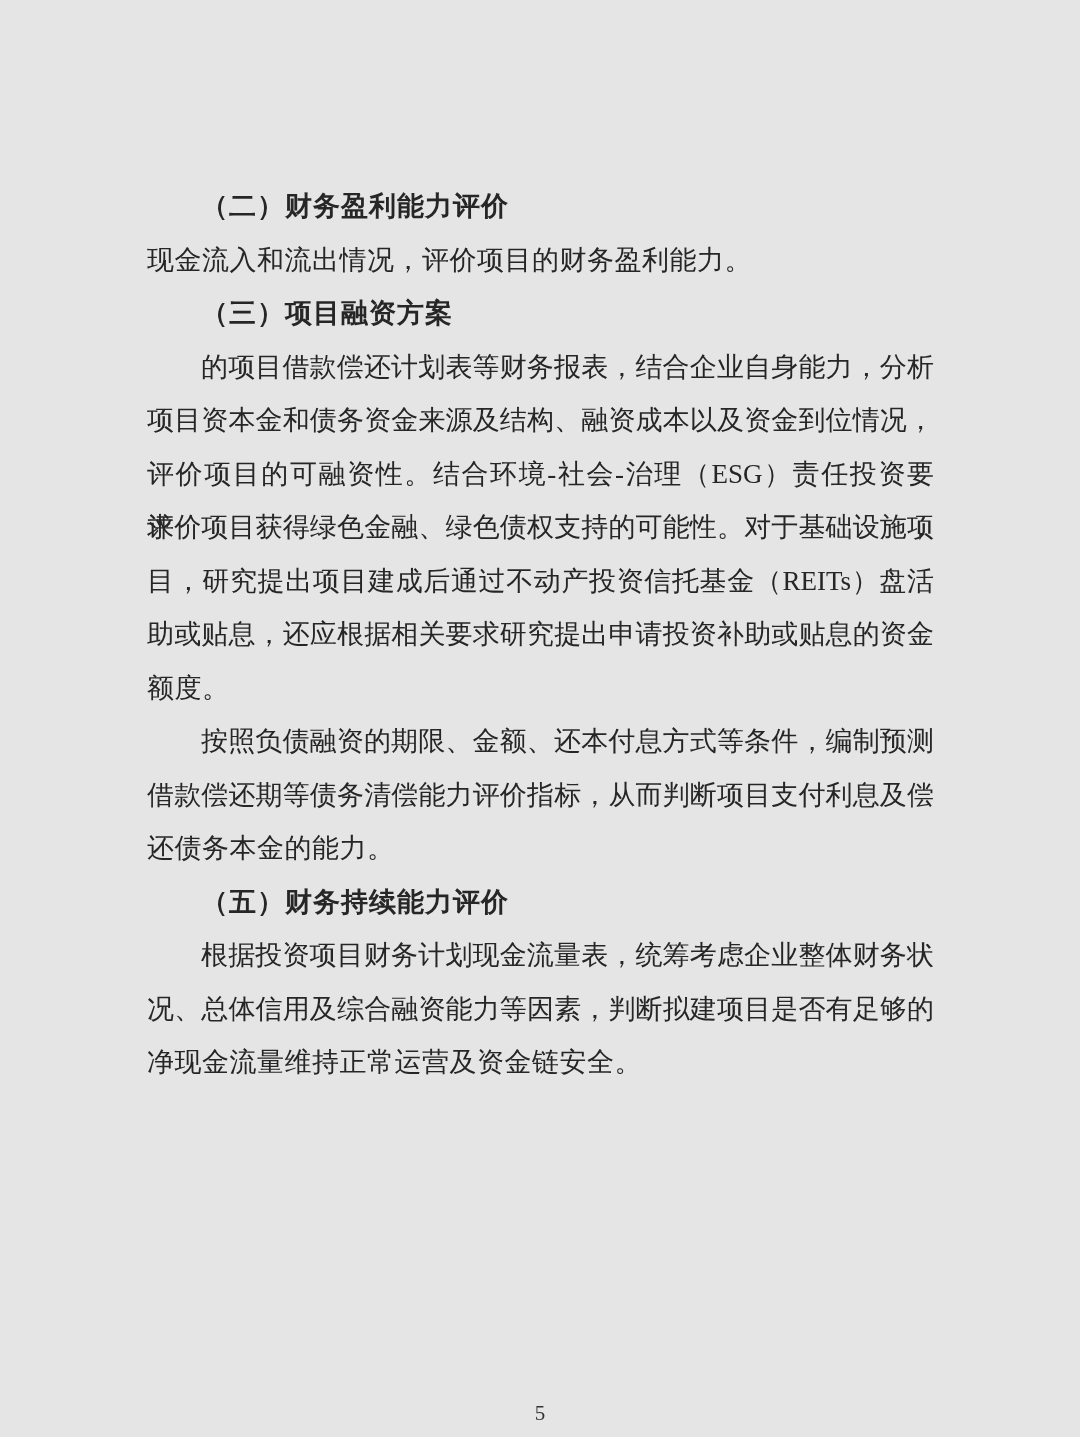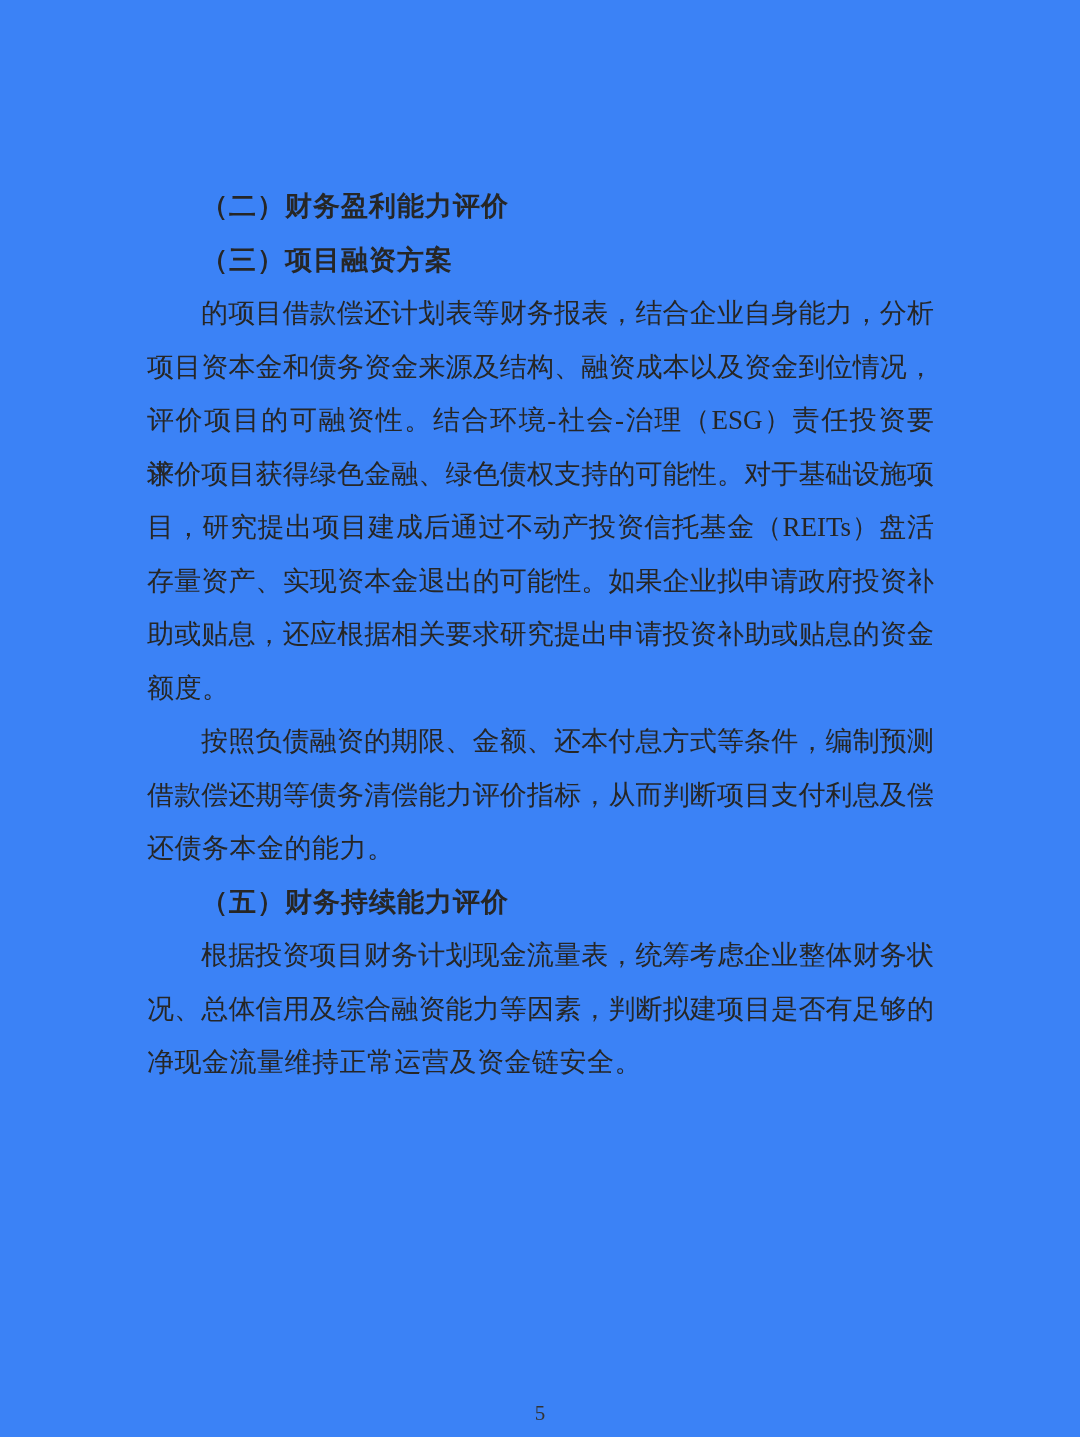--- a/index.html
+++ b/index.html
@@ -9,21 +9,21 @@
     height: 1437px;
     font-family: "Liberation Serif", "DejaVu Serif", serif;
     position: relative;
     overflow: hidden;
   }
   .page {
     position: absolute;
     left: 0; top: 0;
     width: 1080px;
     height: 1437px;
-    background: #3b82f6;
+    background: #e5e5e5;
   }
   .content {
     position: absolute;
     left: 147px;
     top: 180px;
     width: 787px;
     color: #262626;
   }
   .ln {
     font-size: 27px;
@@ -57,28 +57,28 @@
     line-height: 30px;
   }
 </style>
 </head>
 <body>
 
 <div class="page">
   <div class="content">
 
     <div class="ln hd">（二）财务盈利能力评价</div>
+    <div class="ln">现金流入和流出情况，评价项目的财务盈利能力。</div>
 
     <div class="ln hd">（三）项目融资方案</div>
     <div class="ln j ind">的项目借款偿还计划表等财务报表，结合企业自身能力，分析</div>
     <div class="ln j">项目资本金和债务资金来源及结构、融资成本以及资金到位情况，</div>
     <div class="ln j">评价项目的可融资性。结合环境-社会-治理（ESG）责任投资要求，</div>
     <div class="ln j">评价项目获得绿色金融、绿色债权支持的可能性。对于基础设施项</div>
     <div class="ln j">目，研究提出项目建成后通过不动产投资信托基金（REITs）盘活</div>
-    <div class="ln j">存量资产、实现资本金退出的可能性。如果企业拟申请政府投资补</div>
     <div class="ln j">助或贴息，还应根据相关要求研究提出申请投资补助或贴息的资金</div>
     <div class="ln">额度。</div>
 
     <div class="ln j ind">按照负债融资的期限、金额、还本付息方式等条件，编制预测</div>
     <div class="ln j">借款偿还期等债务清偿能力评价指标，从而判断项目支付利息及偿</div>
     <div class="ln">还债务本金的能力。</div>
 
     <div class="ln hd">（五）财务持续能力评价</div>
     <div class="ln j ind">根据投资项目财务计划现金流量表，统筹考虑企业整体财务状</div>
     <div class="ln j">况、总体信用及综合融资能力等因素，判断拟建项目是否有足够的</div>

